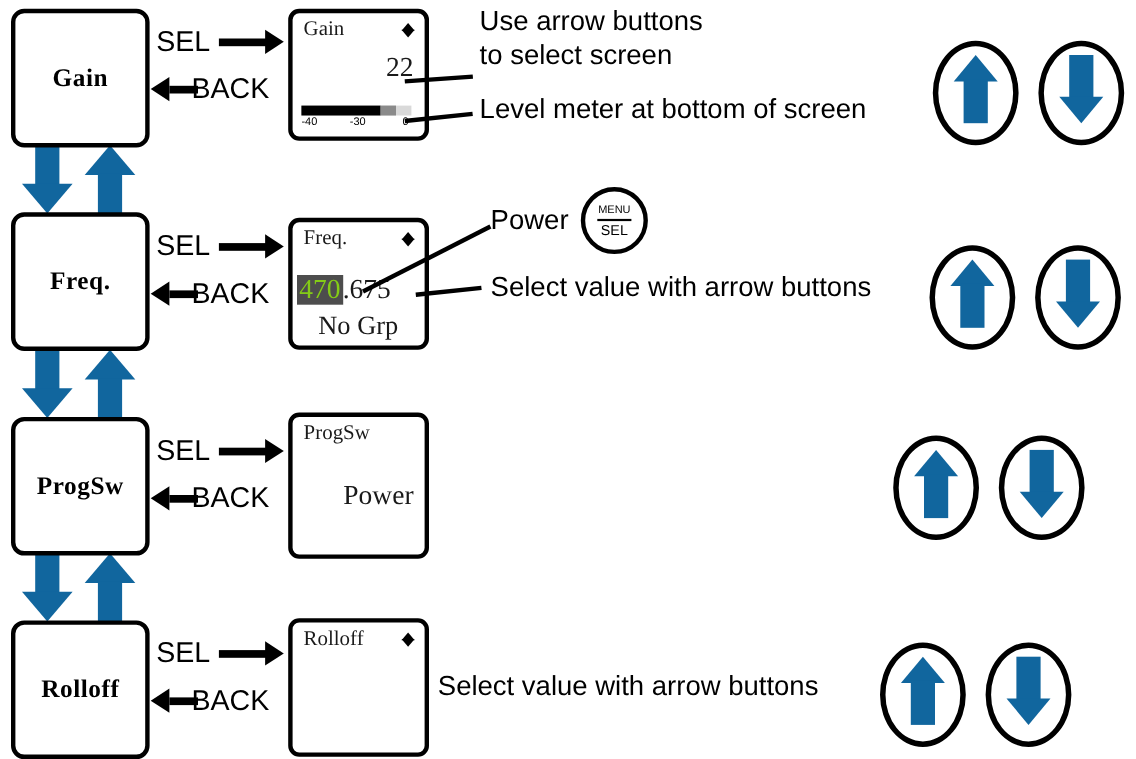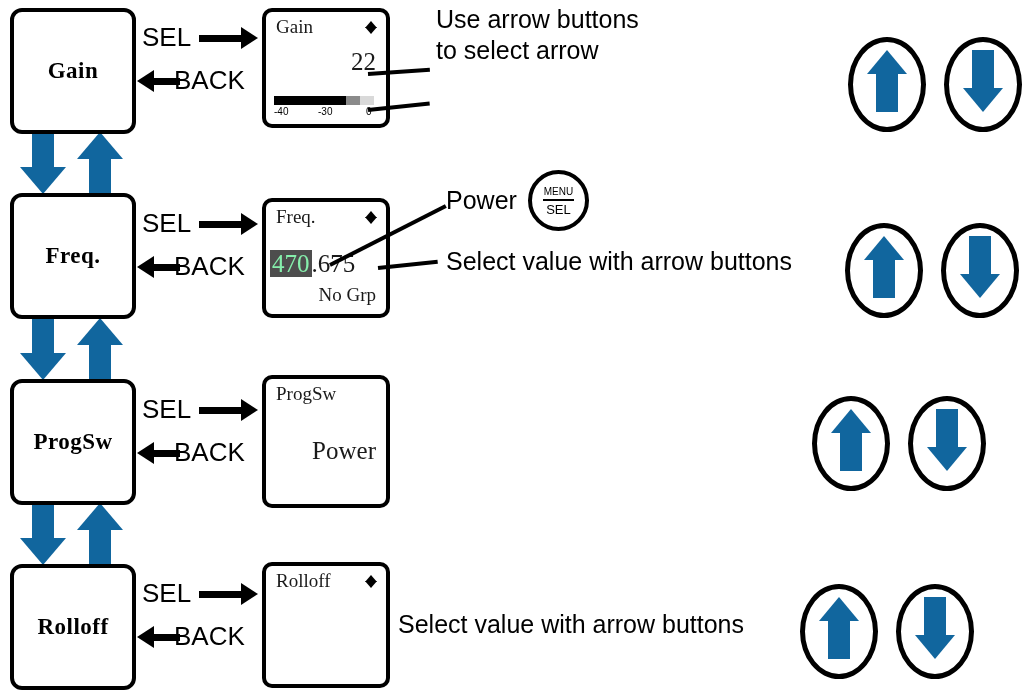--- a/index.html
+++ b/index.html
@@ -53,24 +53,24 @@
     border-top:7px solid #000;
   }
   .scr-val{
     position:absolute;right:10px;
     font-size:25px;text-align:left;white-space:nowrap;
   }
   .scr-val-c{
     position:absolute;left:0;right:0;text-align:center;
     font-size:25px;white-space:nowrap;
   }
-  .hl{background:#4d4d4d;color:#86efac;padding:0 2px;}
+  .hl{background:#4d4d4d;color:#84cc16;padding:0 2px;}
   .scr-sub{
-    position:absolute;right:10px;
-    font-size:19px;white-space:nowrap;
+    position:absolute;right:24px;
+    font-size:24px;white-space:nowrap;
   }
 
   
   .meter{position:absolute;left:8px;bottom:4px;width:100px;}
   .meter-bar{position:relative;height:9px;background:#d9d9d9;}
   .meter-fill{position:absolute;left:0;top:0;height:9px;background:#000;}
   .meter-peak{position:absolute;top:0;height:9px;background:#8a8a8a;}
   .meter-scale{position:relative;height:14px;margin-top:1px;}
   .meter-scale span{
     position:absolute;top:0;font-size:10px;
@@ -216,21 +216,24 @@
         <span style="left:92px;">0</span>
       </div>
     </div>
   </div>
 
   <div class="leader" style="left:368px;top:72px;width:62px;transform:rotate(-4deg);"></div>
   <div class="leader" style="left:368px;top:108px;width:62px;transform:rotate(-6deg);"></div>
 
   <div class="anno" style="left:436px;top:4px;">
     <div>Use arrow buttons</div>
-    <div>to select arrow</div>
+    <div>to select screen</div>
+  </div>
+  <div class="anno" style="left:436px;top:84px;">
+    <div>Level meter at bottom of screen</div>
   </div>
 
   <div class="btn-circle" style="left:848px;top:37px;">
     <div class="ua-head-u" style="top:8px;"></div>
     <div class="ua-shaft" style="top:30px;height:40px;"></div>
   </div>
   <div class="btn-circle" style="left:944px;top:37px;">
     <div class="ua-shaft" style="top:8px;height:40px;"></div>
     <div class="ua-head-d" style="top:46px;"></div>
   </div>

